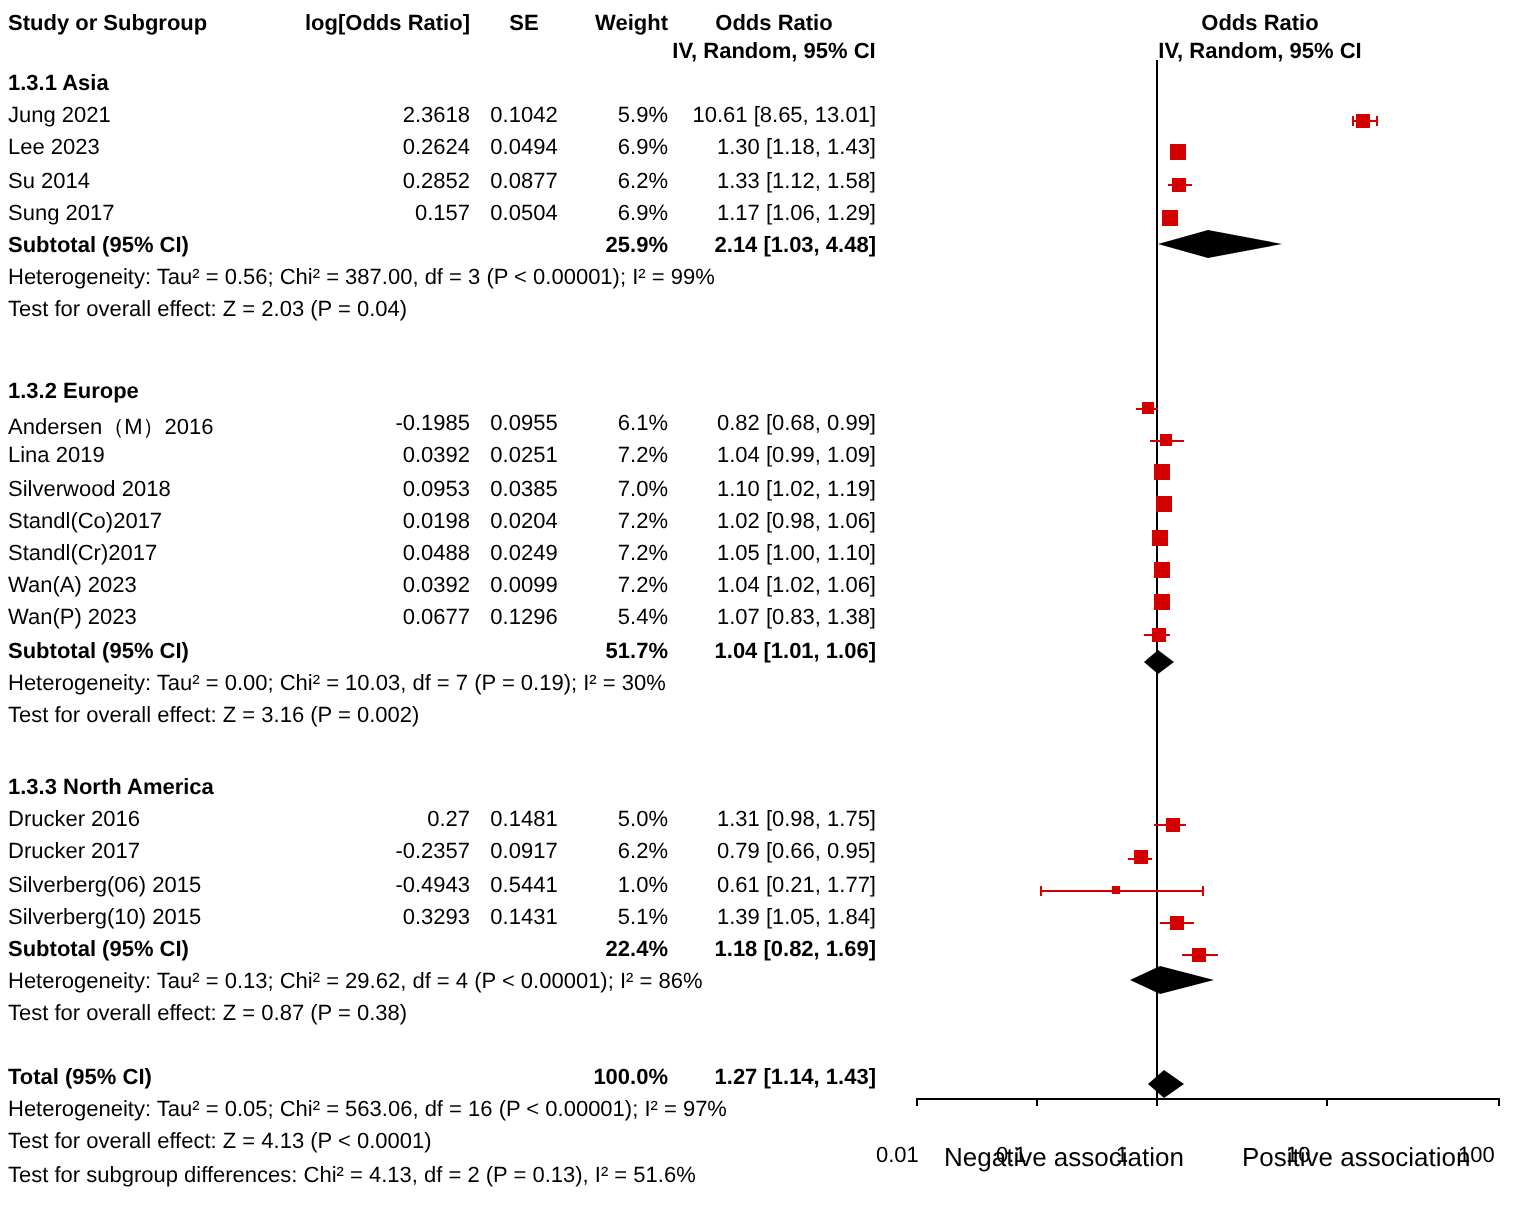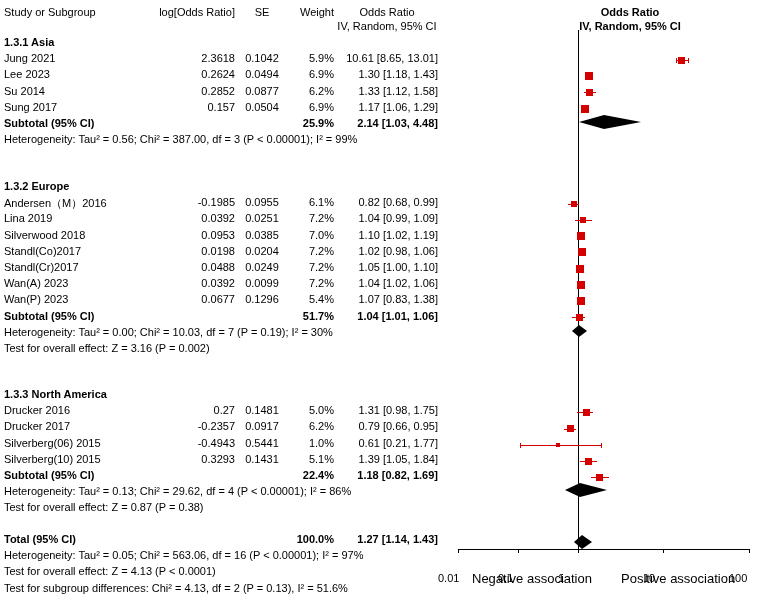--- a/index.html
+++ b/index.html
@@ -13,21 +13,21 @@
 
   
   .tbl{position:absolute;left:0;top:0;width:440px;}
   .row{position:relative;height:16.2px;white-space:nowrap;}
   .c-study{position:absolute;left:4px;}
   .c-log{position:absolute;left:150px;width:85px;text-align:right;}
   .c-se{position:absolute;left:238px;width:48px;text-align:center;}
   .c-wt{position:absolute;left:290px;width:44px;text-align:right;}
   .c-or{position:absolute;left:336px;width:102px;text-align:right;}
   .bold{font-weight:bold;}
-  .hdr{font-weight:normal;}
+  .hdr{font-weight:bold;}
   .note{position:absolute;left:4px;}
 
   
   .head-line1{position:absolute;top:6px;left:0;width:440px;height:14px;}
   .head-line2{position:absolute;top:20px;left:0;width:440px;height:14px;}
 
   .or-title{position:absolute;font-weight:bold;text-align:center;}
 
   
   .plot{position:absolute;left:440px;top:0;width:327px;height:616px;}
@@ -97,23 +97,26 @@
       <span class="c-or">1.17 [1.06, 1.29]</span>
     </div>
     <div class="row">
       <span class="c-study bold">Subtotal (95% CI)</span>
       <span class="c-wt bold">25.9%</span>
       <span class="c-or bold">2.14 [1.03, 4.48]</span>
     </div>
     <div class="row">
       <span class="note">Heterogeneity: Tau² = 0.56; Chi² = 387.00, df = 3 (P &lt; 0.00001); I² = 99%</span>
     </div>
-  </div>
-
-  <div class="tbl" style="top:180px;">
+    <div class="row">
+      <span class="note">Test for overall effect: Z = 2.03 (P = 0.04)</span>
+    </div>
+  </div>
+
+  <div class="tbl" style="top:190px;">
     <div class="row">
       <span class="c-study bold">1.3.2 Europe</span>
     </div>
     <div class="row">
       <span class="c-study">Andersen（M）2016</span>
       <span class="c-log">-0.1985</span>
       <span class="c-se">0.0955</span>
       <span class="c-wt">6.1%</span>
       <span class="c-or">0.82 [0.68, 0.99]</span>
     </div>

